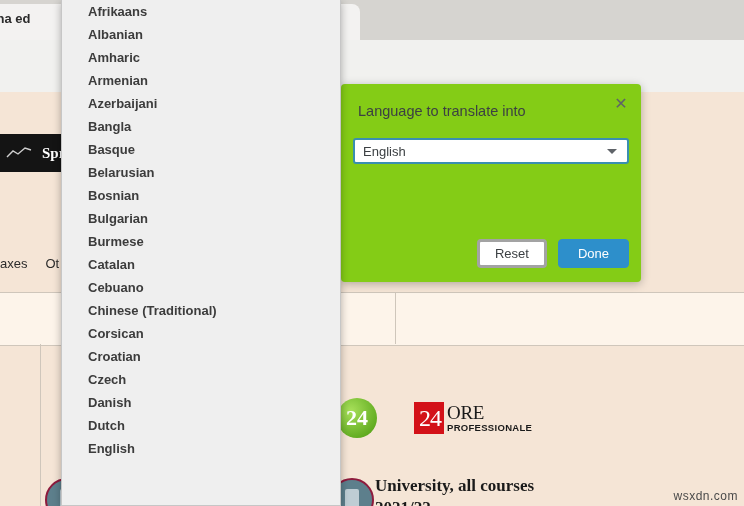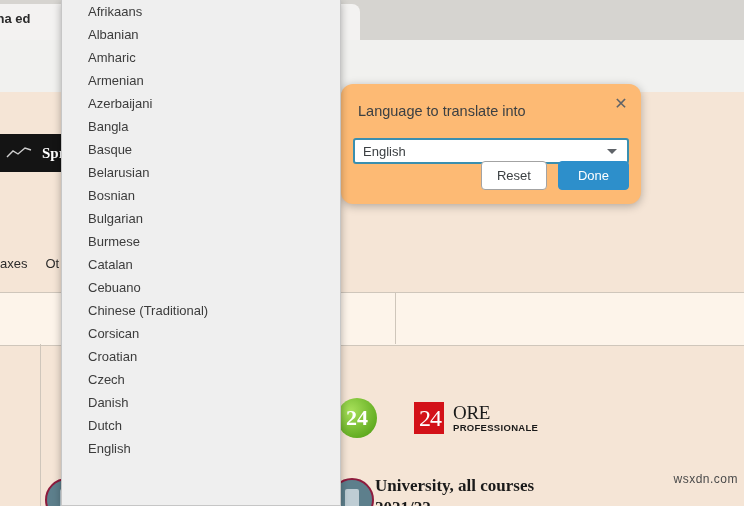--- a/index.html
+++ b/index.html
@@ -244,21 +244,21 @@
   #logo-24ore .redbox {
     background: #d31118;
     color: #ffffff;
     font-family: "Liberation Serif", serif;
     font-size: 24px;
     line-height: 32px;
     padding: 0 3px 0 5px;
     letter-spacing: -1px;
   }
   #logo-24ore .texts {
-    padding-left: 9px;
+    padding-left: 3px;
     display: flex;
     flex-direction: column;
     justify-content: center;
   }
   #logo-24ore .ore {
     font-family: "Liberation Serif", serif;
     font-size: 19px;
     line-height: 18px;
     color: #1a1a1a;
     letter-spacing: -0.3px;
@@ -304,35 +304,35 @@
     width: 200px;
     font-family: "Liberation Serif", serif;
     font-weight: bold;
     font-size: 17px;
     line-height: 22px;
     color: #1a1a1a;
   }
 
   #watermark {
     position: absolute;
-    right: 6px; bottom: 20px;
+    right: 6px; bottom: 3px;
     font-family: "Liberation Sans", sans-serif;
     font-size: 12px;
     color: #4a4a4a;
     letter-spacing: 0.5px;
   }
 
   
   #translate-dialog {
     position: absolute;
     left: 341px; top: 84px;
     width: 300px;
-    height: 120px;
-    background: #fdba74;
-    border-radius: 12px;
+    height: 198px;
+    background: #84cc16;
+    border-radius: 4px;
     box-shadow: 0 2px 10px rgba(0,0,0,0.28);
     box-sizing: border-box;
   }
   #dialog-title {
     position: absolute;
     left: 17px; top: 19px;
     font-size: 14.5px;
     color: #3c4043;
   }
   #dialog-close-btn {
@@ -385,21 +385,21 @@
     font-size: 13px;
     font-family: "Liberation Sans", sans-serif;
     display: flex;
     align-items: center;
     justify-content: center;
     cursor: pointer;
     box-sizing: border-box;
   }
   #reset-button {
     background: #ffffff;
-    border: 1px solid #a3a3a3;
+    border: 3px solid #a3a3a3;
     color: #3c4043;
     padding: 0 15px;
   }
   #done-button {
     background: #2d8fcb;
     border: 1px solid #2d8fcb;
     color: #ffffff;
     padding: 0 19px;
   }
 
@@ -409,20 +409,21 @@
     left: 61px; top: 0px;
     width: 280px;
     height: 506px;
     background: #efefef;
     border: 1px solid #c6c6c6;
     border-top: none;
     box-shadow: 0 2px 8px rgba(0,0,0,0.3);
     box-sizing: border-box;
     overflow: hidden;
     padding-top: 0px;
+    font-weight: bold;
   }
   .dropdown-item {
     height: 23px;
     line-height: 23px;
     padding-left: 26px;
     font-size: 13px;
     color: #3c3c3c;
     white-space: nowrap;
     cursor: default;
   }

